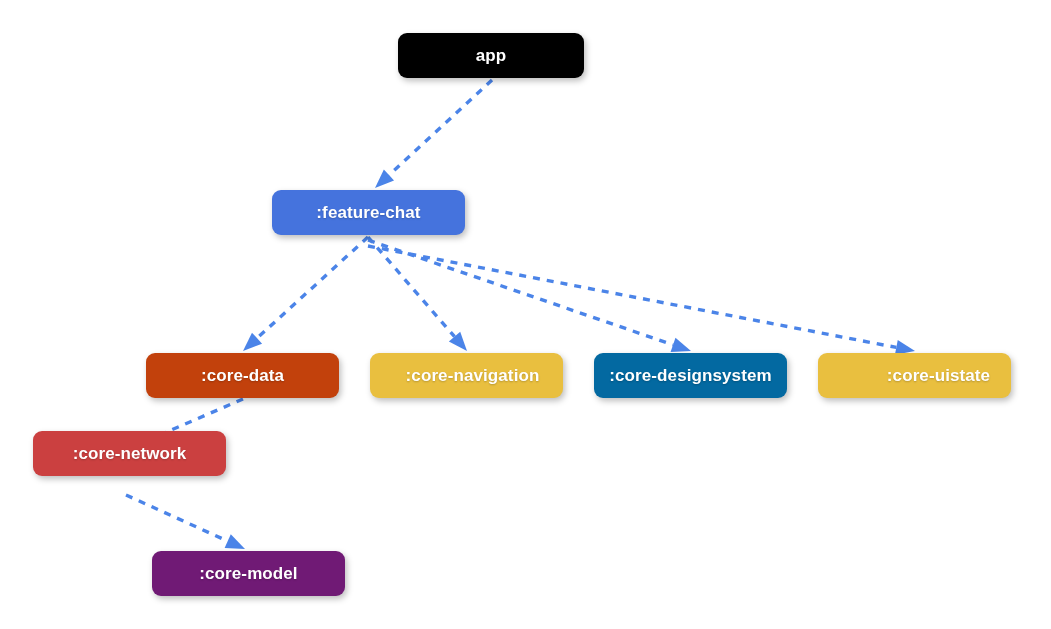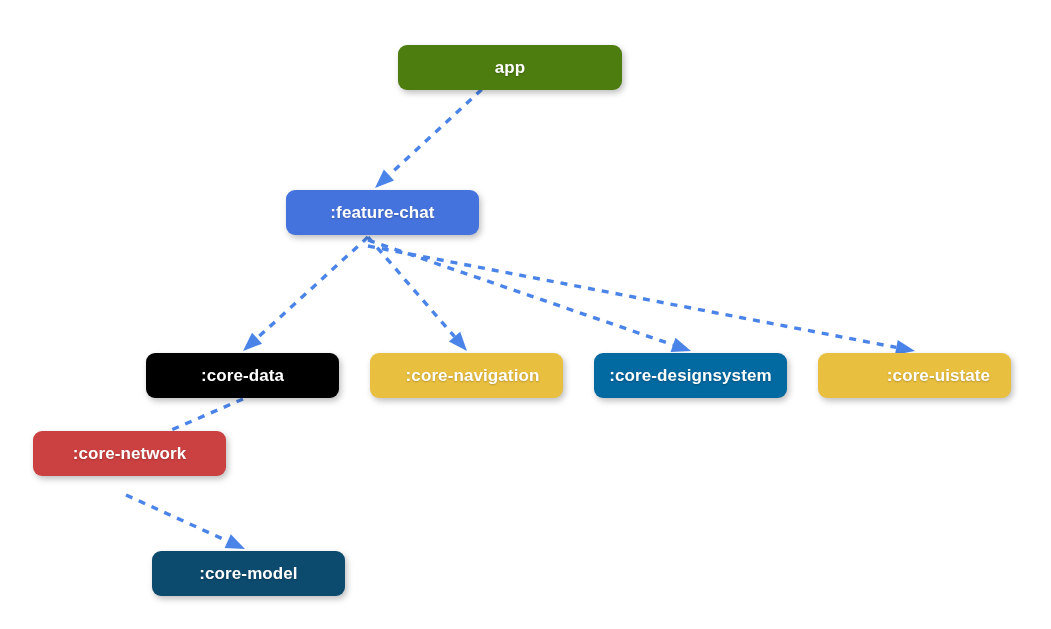--- a/index.html
+++ b/index.html
@@ -79,39 +79,39 @@
         <line x1="243" y1="399" x2="149.4392836832427" y2="439.45868813697615" stroke="#4b84e8" stroke-width="3.4" stroke-linecap="butt" stroke-dasharray="7 7"></line>
         <polygon points="132.00,447.00 146.46,432.57 152.42,446.34" fill="#4b84e8"></polygon>
       </g>
       <g>
         <line x1="126" y1="495" x2="227.69806113519113" y2="541.1487000109271" stroke="#4b84e8" stroke-width="3.4" stroke-linecap="butt" stroke-dasharray="7 7"></line>
         <polygon points="245.00,549.00 224.60,547.98 230.80,534.32" fill="#4b84e8"></polygon>
       </g>
     </svg>
 
   <div id="node-layer">
-      <div class="graph-node" style="left: 398px; top: 45px; width: 224px; height: 45px; background: #4d7c0f;">
+      <div class="graph-node" style="left: 398px; top: 33px; width: 186px; height: 45px; background: #000000;">
         <span class="node-label">app</span>
       </div>
-      <div class="graph-node" style="left: 272px; top: 190px; width: 193px; height: 45px; background: rgb(69, 115, 221); margin-left: 14px;">
+      <div class="graph-node" style="left: 272px; top: 190px; width: 193px; height: 45px; background: rgb(69, 115, 221);">
         <span class="node-label">:feature-chat</span>
       </div>
-      <div class="graph-node" style="left: 146px; top: 353px; width: 193px; height: 45px; background: #000000;">
+      <div class="graph-node" style="left: 146px; top: 353px; width: 193px; height: 45px; background: #c2410c;">
         <span class="node-label">:core-data</span>
       </div>
       <div class="graph-node" style="left: 370px; top: 353px; width: 193px; height: 45px; background: rgb(233, 191, 63); padding-left: 12px;">
         <span class="node-label">:core-navigation</span>
       </div>
       <div class="graph-node" style="left: 594px; top: 353px; width: 193px; height: 45px; background: #0369a1;">
         <span class="node-label">:core-designsystem</span>
       </div>
       <div class="graph-node" style="left: 818px; top: 353px; width: 193px; height: 45px; background: rgb(233, 191, 63); padding-left: 48px;">
         <span class="node-label">:core-uistate</span>
       </div>
       <div class="graph-node" style="left: 33px; top: 431px; width: 193px; height: 45px; background: rgb(203, 64, 64);">
         <span class="node-label">:core-network</span>
       </div>
-      <div class="graph-node" style="left: 152px; top: 551px; width: 193px; height: 45px; background: #0c4a6e;">
+      <div class="graph-node" style="left: 152px; top: 551px; width: 193px; height: 45px; background: #701a75;">
         <span class="node-label">:core-model</span>
       </div>
     </div>
 
 </div>
 
 </body></html>

